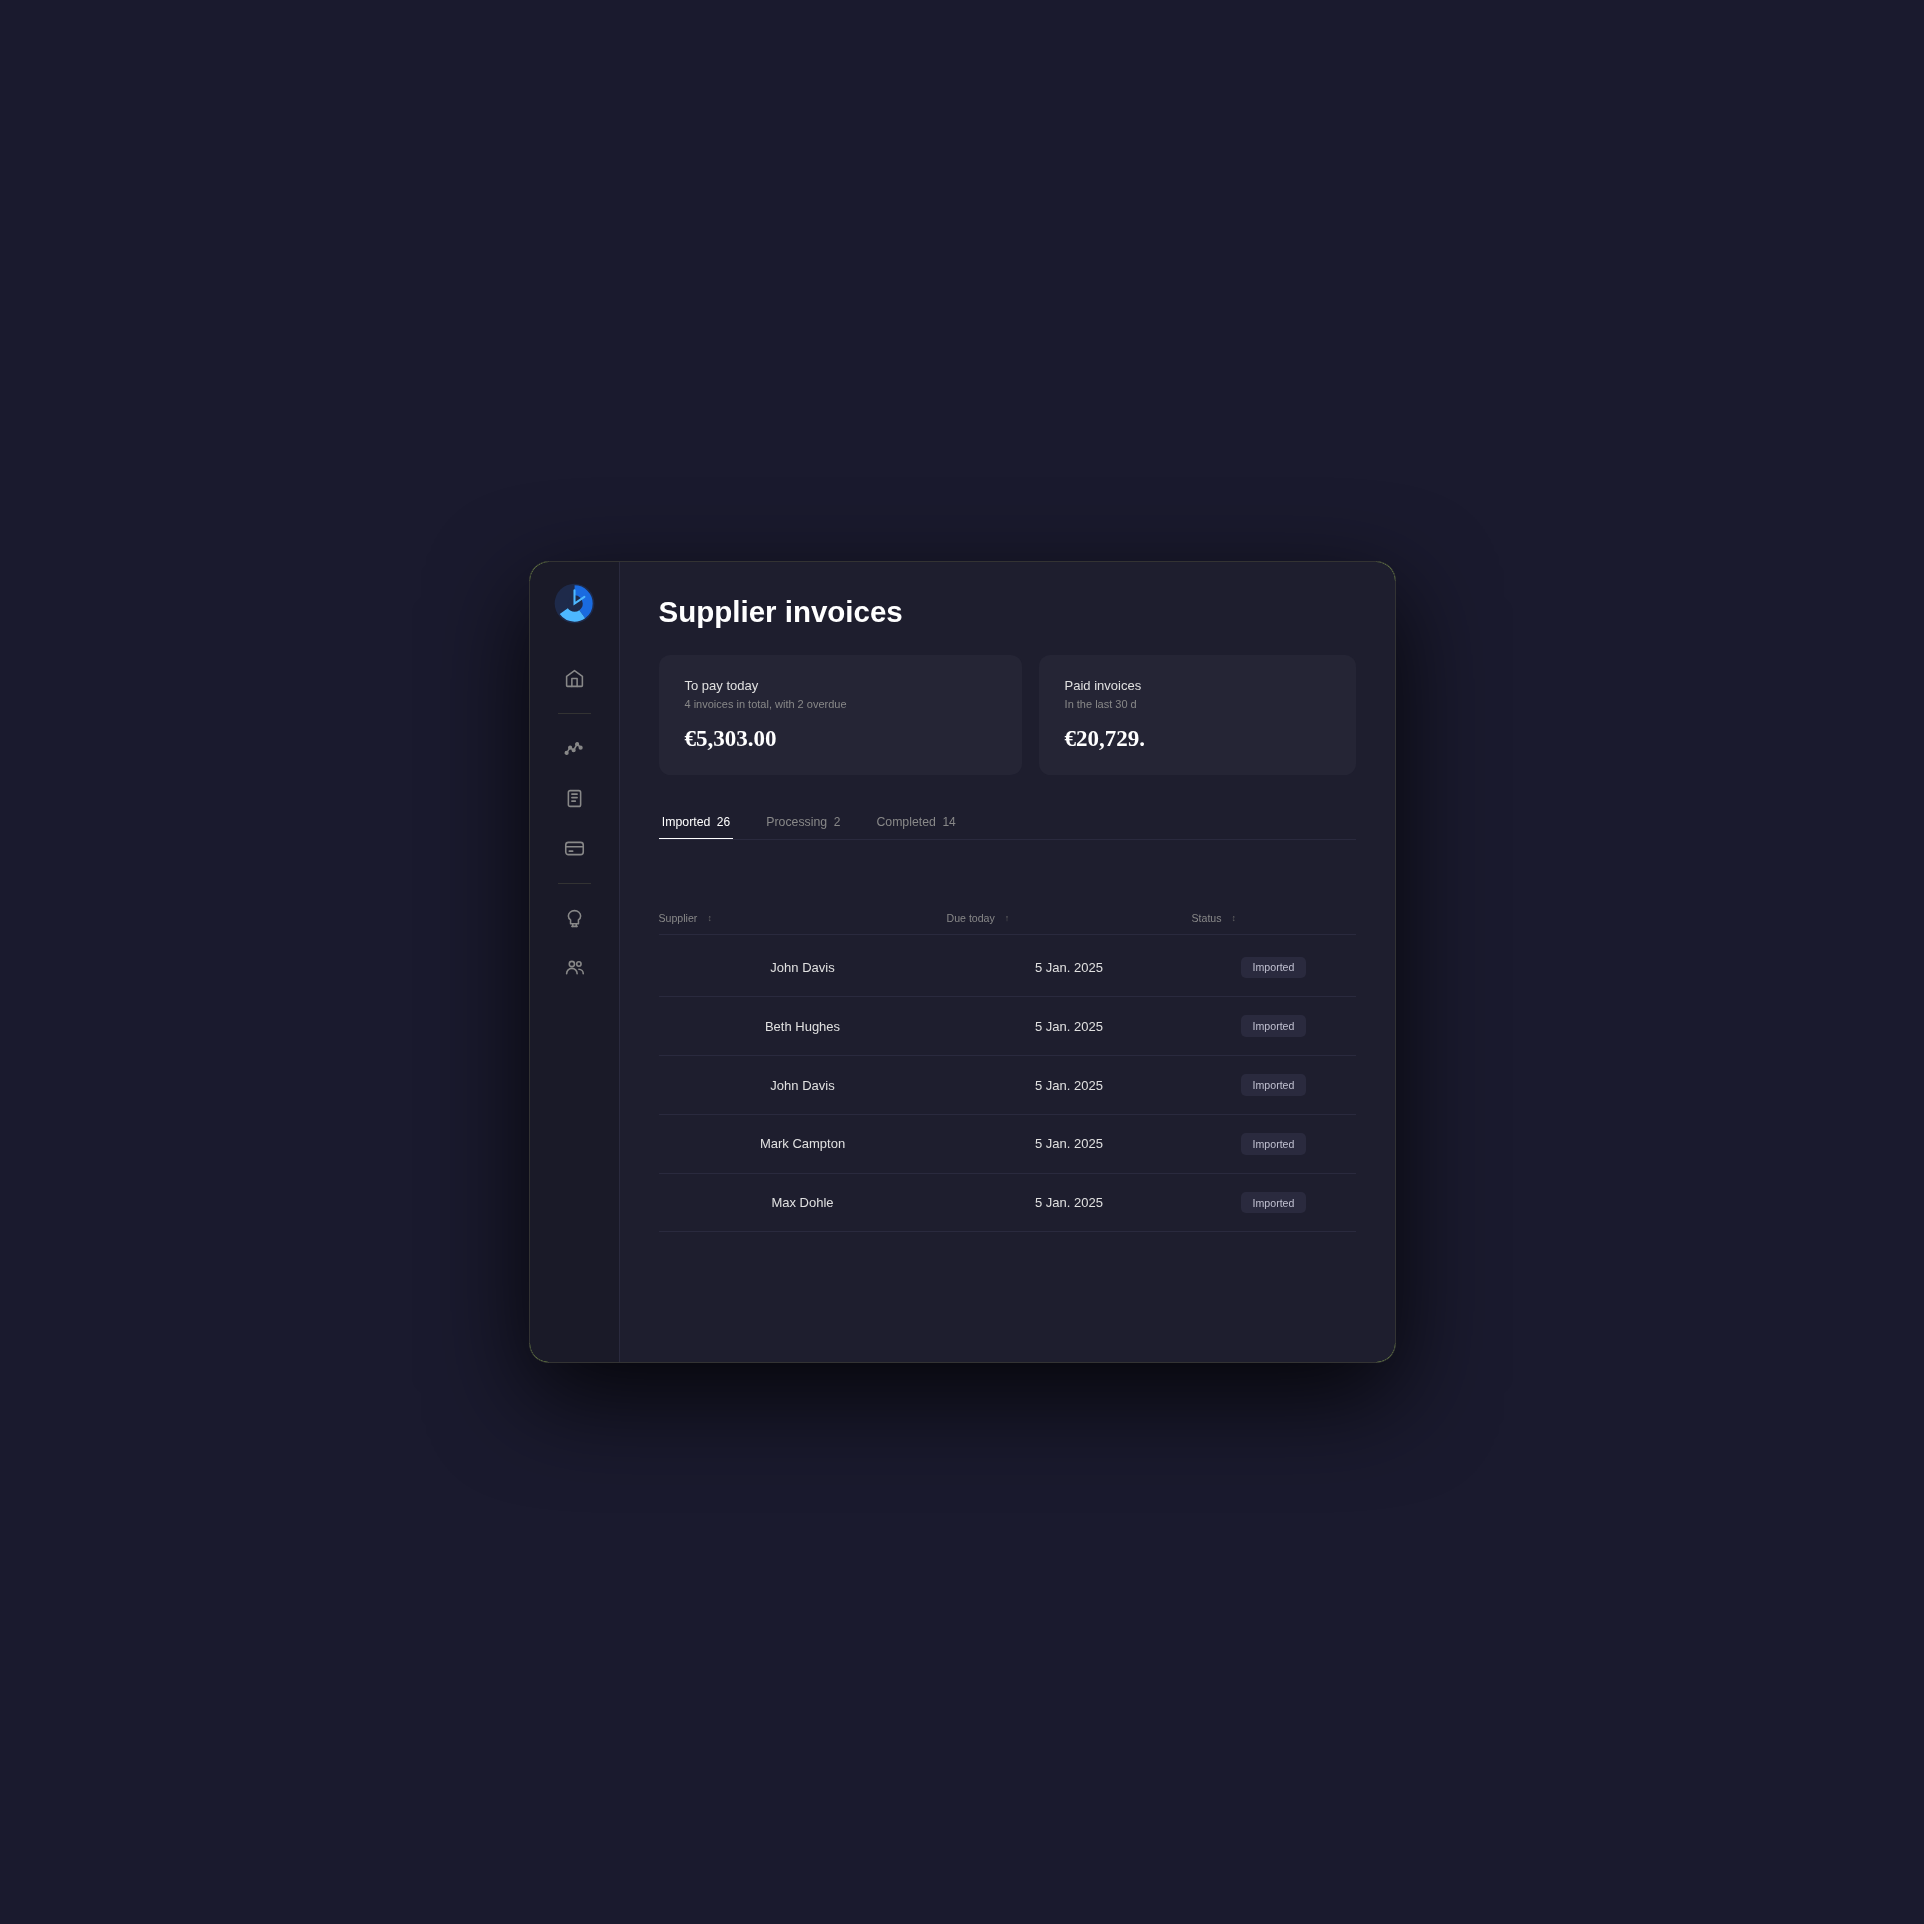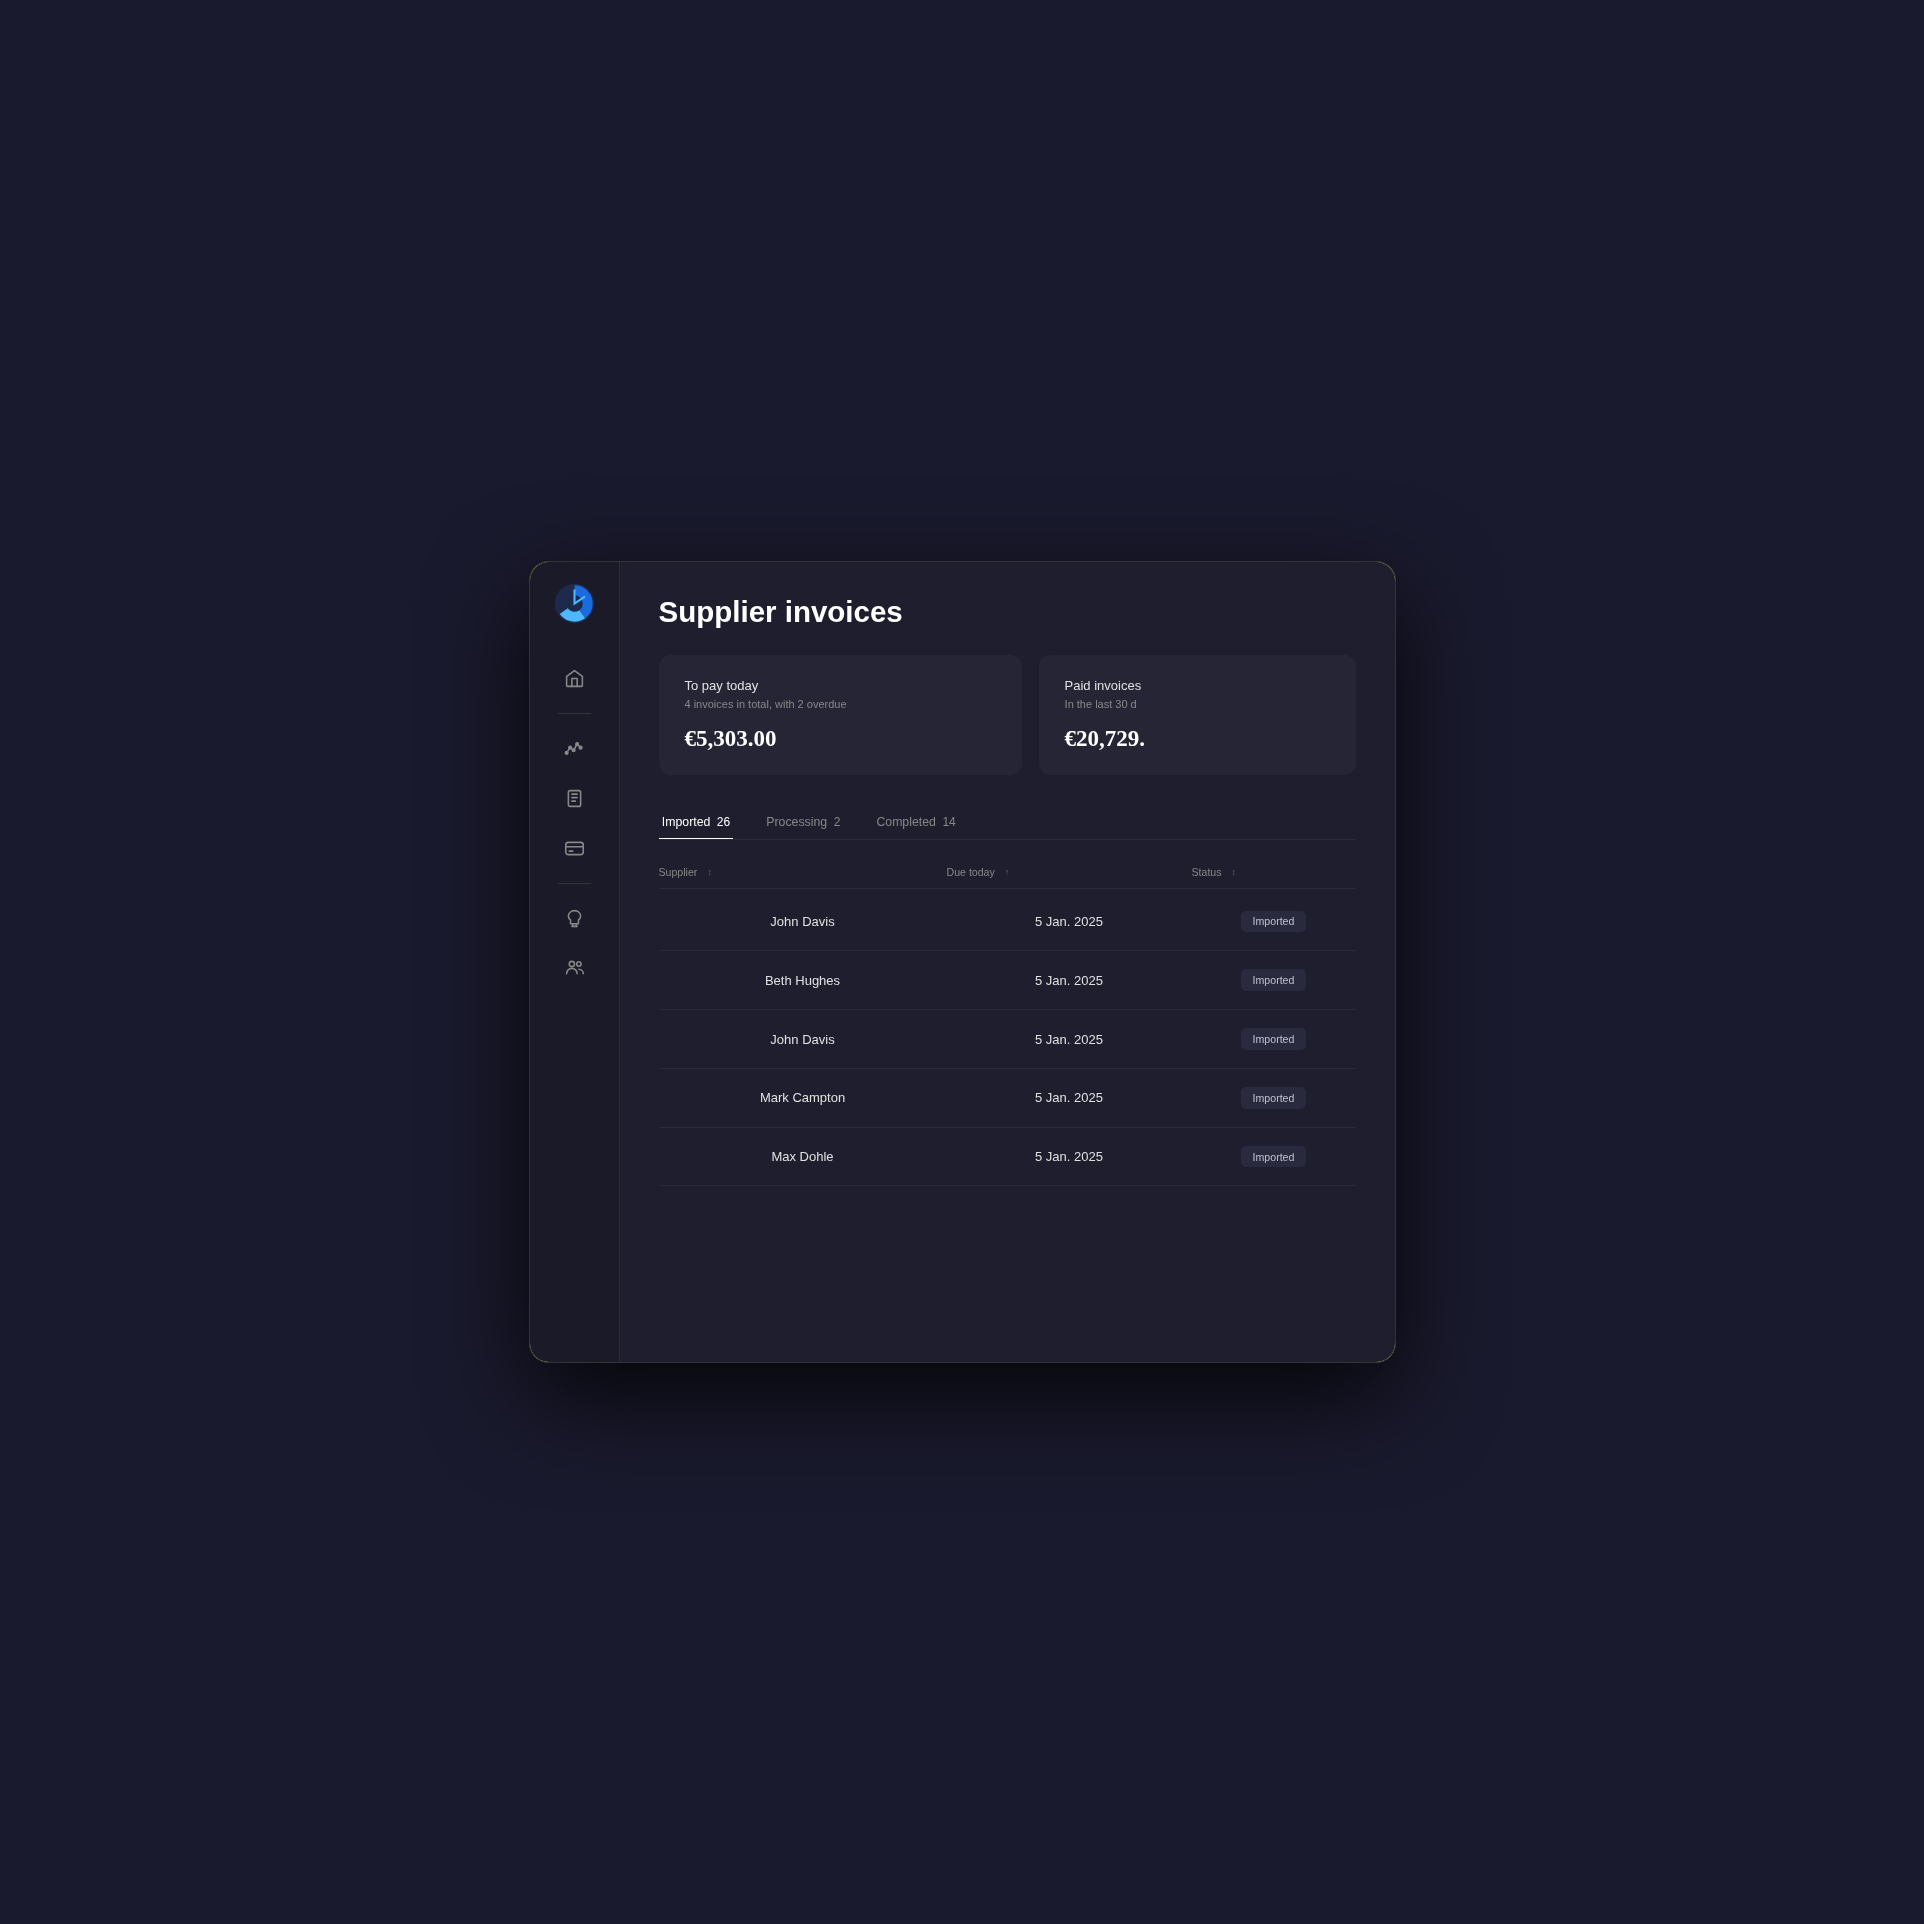--- a/index.html
+++ b/index.html
@@ -172,20 +172,21 @@
       margin-bottom: 3.3px;
     }
 
     .th {
       font-size: 10.6px;
       font-weight: 500;
       color: #888;
       display: flex;
       align-items: center;
       gap: 10px;
+      margin-top: 46px;
     }
 
     .th-icon {
       font-size: 9px;
       color: #666;
     }
 
     .table-row {
       display: grid;
       grid-template-columns: 1fr 245px 164px;

